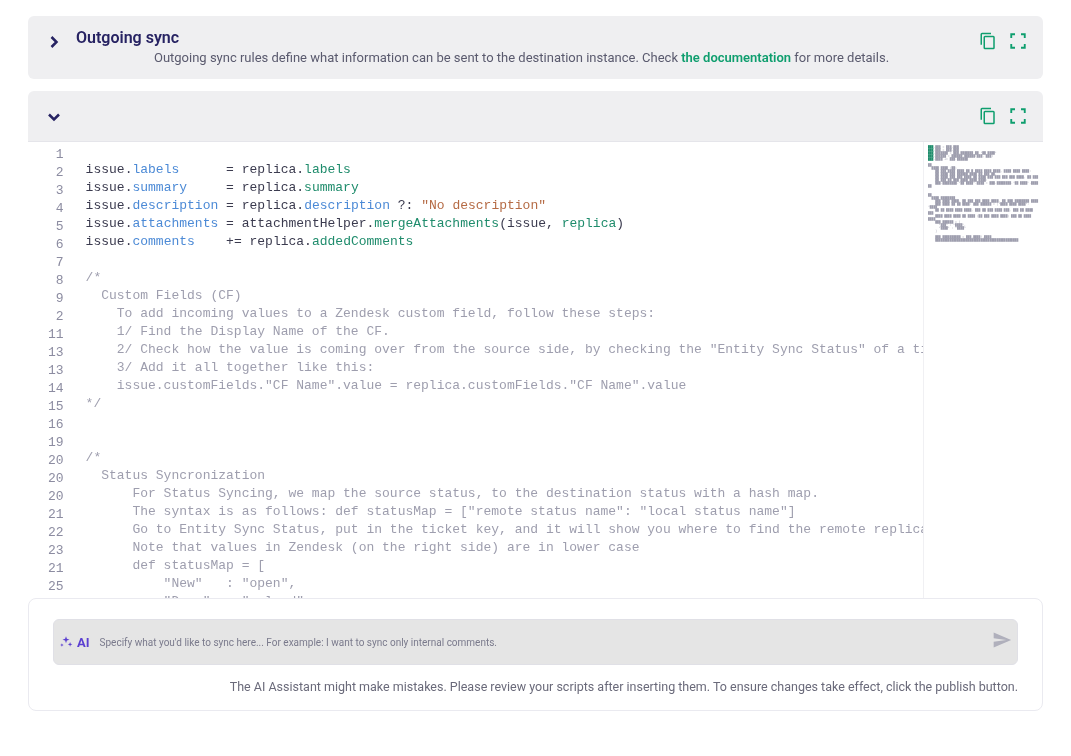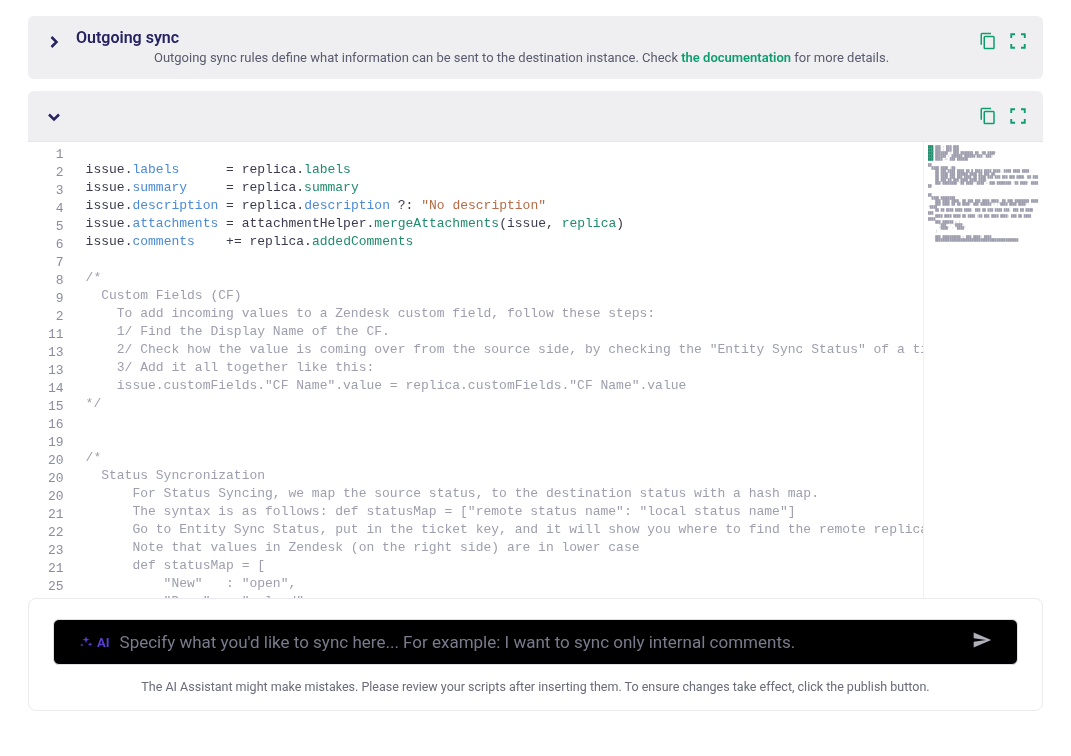--- a/index.html
+++ b/index.html
@@ -21,27 +21,27 @@
 .code-line { padding: 0 8px; height: 18px; }
 .tok-obj { color: #3b3b4f; }
 .tok-prop { color: #4c8ad6; }
 .tok-op { color: #3b3b4f; }
 .tok-call { color: #1f8c6c; }
 .tok-str { color: #b56b45; }
 .tok-com { color: #9e9eae; }
 .minimap { width: 120px; background: #fff; border-left: 1px solid #f0f0f3; padding: 4px; font-size: 3px; line-height: 3px; font-family: monospace; color: #9e9eae; overflow: hidden; }
 .minimap .mm-hl { background: #c9e8da; color: #1f8c6c; }
 .ai-wrap { border: 1px solid #eaeaf0; border-radius: 8px; margin-top: 0; padding: 20px 24px 16px; }
-.ai-inputrow { display: flex; align-items: center; background: #000000; border: 1px solid #e0e0e6; border-radius: 6px; padding: 10px 25px; gap: 10px; }
+.ai-inputrow { display: flex; align-items: center; background: #e5e5e5; border: 1px solid #e0e0e6; border-radius: 6px; padding: 10px 5px; gap: 10px; }
 .ai-badge { display: flex; align-items: center; gap: 4px; font-weight: 700; font-size: 13px; color: #5b3fd1; }
 .ai-badge svg { width: 14px; height: 14px; }
-.ai-placeholder { flex: 1; font-size: 17px; color: #7a7a8c; }
+.ai-placeholder { flex: 1; font-size: 10px; color: #7a7a8c; }
 .ai-send { color: #b0b0bc; cursor: pointer; }
 .ai-send svg { width: 20px; height: 20px; }
-.ai-disclaimer { font-size: 12.5px; color: #6a6a7a; text-align: center; margin-top: 14px; }
+.ai-disclaimer { font-size: 12.5px; color: #6a6a7a; text-align: right; margin-top: 14px; }
 </style>
 </head>
 <body>
 
 <div class="container">
 
   <div class="panel">
     <div class="panel-header">
       <span class="chevron">
         <svg viewBox="0 0 24 24" fill="none" stroke="currentColor" stroke-width="3">

